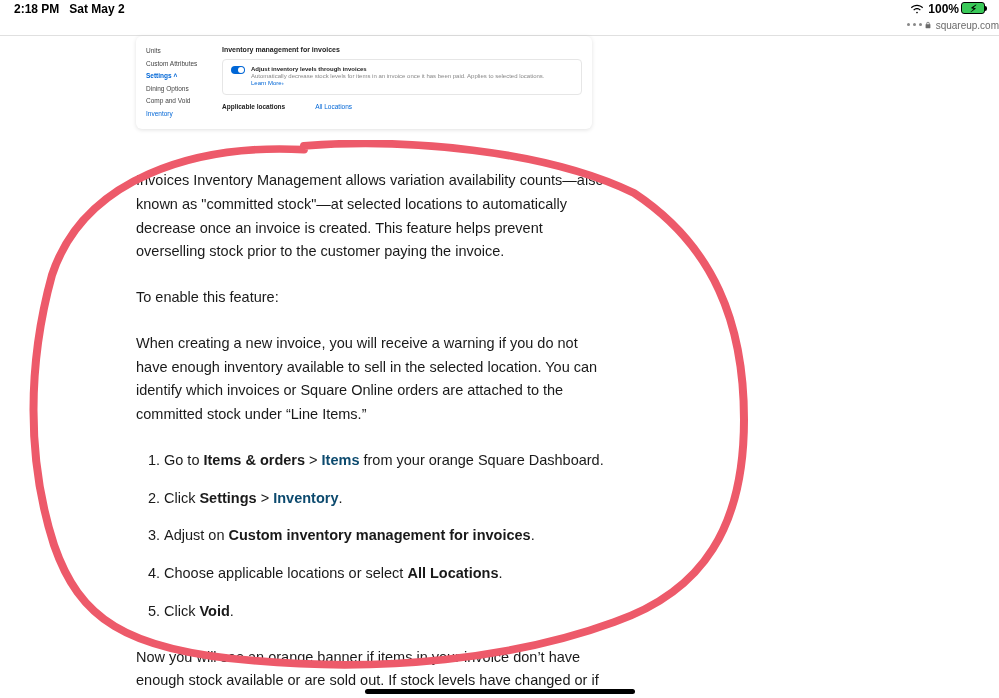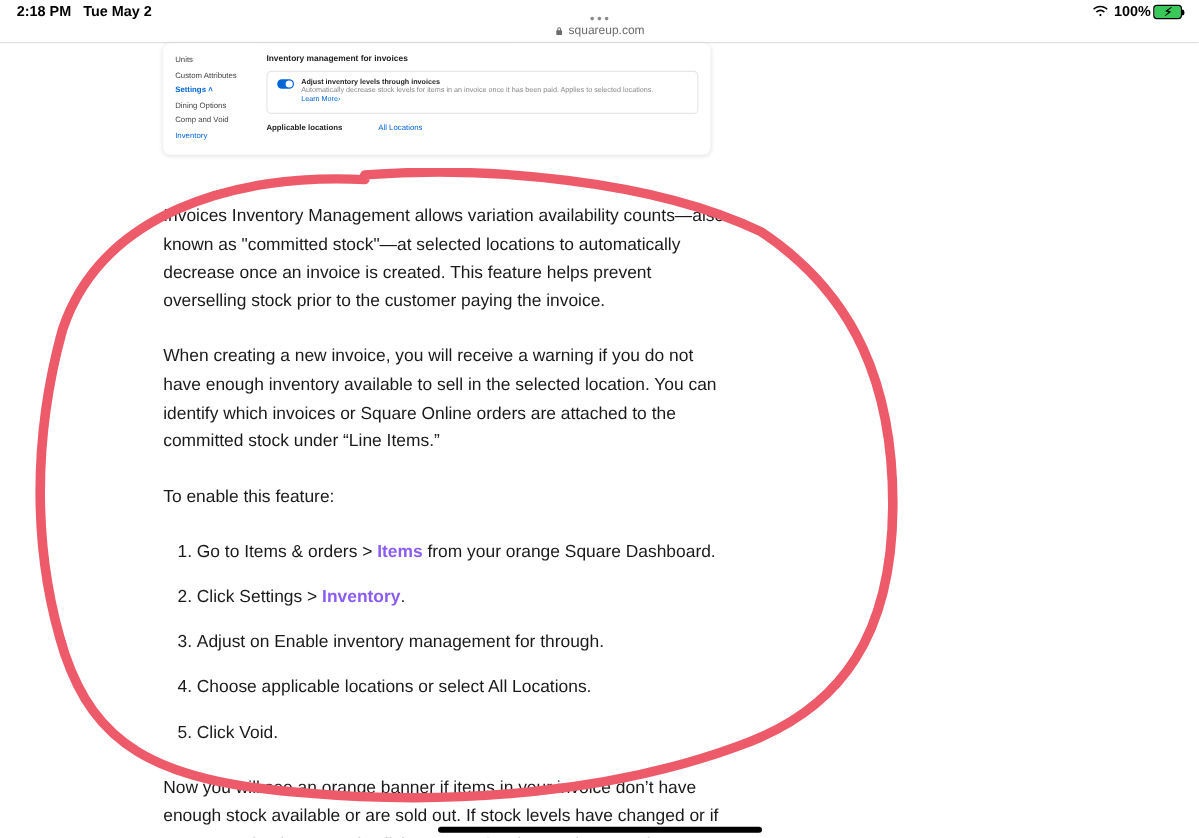--- a/index.html
+++ b/index.html
@@ -18,21 +18,21 @@
       align-items: center;
       padding: 0 14px 0 14px;
       height: 18px;
       font-size: 12px;
       font-weight: 600;
       color: #000;
     }
     .status-left { display: flex; gap: 10px; }
     .status-right { display: flex; align-items: center; gap: 4px; }
     .wifi-icon svg { width: 14px; height: 11px; display:block; }
-    .battery { display: flex; align-items: flex-end; gap: 2px; }
+    .battery { display: flex; align-items: flex-start; gap: 2px; }
     .battery-pct { font-size: 12px; font-weight: 600; }
     .battery-icon {
       position: relative;
       width: 24px; height: 12px;
       border: 1px solid #000;
       border-radius: 3px;
       background: linear-gradient(to right, #3ac959 0%, #3ac959 100%);
     }
     .battery-icon::after {
       content: "";
@@ -42,21 +42,21 @@
       background: #000;
       border-radius: 0 2px 2px 0;
     }
     .bolt {
       position: absolute; left: 8px; top: 0; font-size: 10px; line-height: 12px; color: #000;
     }
 
     
     .url-row {
       display: flex;
-      flex-direction: column;
+      flex-direction: row;
       align-items: center;
       padding: 1px 0 4px;
       border-bottom: 1px solid #e0e0e0;
       height: 18px;
       justify-content: flex-end;
       gap: 2px;
     }
     .dots { display: flex; gap: 3px; margin-bottom: 1px; }
     .dots span { width: 3px; height: 3px; border-radius: 50%; background: #888; }
     .url-pill {
@@ -116,22 +116,22 @@
       display: flex; gap: 30px; margin-top: 8px; font-size: 6.5px;
     }
     .mini-loc-row .label { font-weight: 600; color: #222; }
     .mini-loc-row .val { color: #0066d6; }
 
     
     .article { margin-top: 40px; max-width: 468px; font-size: 14.5px; line-height: 1.64; color: #1a1a1a; }
     .article p { margin-bottom: 22px; }
     .article ol { margin: 0 0 22px 28px; padding: 0; }
     .article ol li { margin-bottom: 14px; }
-    .article strong { font-weight: 400; }
-    .article a.linkish { color: #8b5cf6; font-weight: 600; text-decoration: none; }
+    .article strong { font-weight: 700; }
+    .article a.linkish { color: #0c4a6e; font-weight: 600; text-decoration: none; }
 
     
     .scribble {
       position: absolute;
       left: 24px; top: 140px;
       width: 740px; height: 540px;
       pointer-events: none;
     }
     .scribble svg { width: 100%; height: 100%; }
     .scribble path { stroke: #ed5a6a; stroke-width: 8; fill: none; stroke-linecap: round; }
@@ -144,21 +144,21 @@
       width: 270px; height: 5px;
       border-radius: 3px; background: #000;
     }
   </style>
 </head>
 <body>
 
 <div class="status-bar">
   <div class="status-left">
     <span>2:18 PM</span>
-    <span>Tue May 2</span>
+    <span>Sat May 2</span>
   </div>
   <div class="status-right">
     <span class="wifi-icon">
       <svg viewBox="0 0 16 12">
           <path d="M8 10.5c.6 0 1-.5 1-1s-.4-1-1-1-1 .5-1 1 .4 1 1 1zM4.7 7.2C5.6 6.3 6.7 5.8 8 5.8s2.4.5 3.3 1.4l1-1C11 4.9 9.6 4.2 8 4.2S5 4.9 3.7 6.2l1 1zM2 4.5C3.6 2.9 5.7 2 8 2s4.4.9 6 2.5l1-1C13.1 1.6 10.7.5 8 .5S2.9 1.6 1 3.5l1 1z" fill="#000"></path>
         </svg>
     </span>
     <div class="battery">
       <span class="battery-pct">100%</span>
       <span class="battery-icon">
@@ -209,31 +209,31 @@
       </div>
       <div class="mini-loc-row">
         <span class="label">Applicable locations</span>
         <span class="val">All Locations</span>
       </div>
     </div>
   </div>
 
   <div class="article">
     <p>Invoices Inventory Management allows variation availability counts—also known as "committed stock"—at selected locations to automatically decrease once an invoice is created. This feature helps prevent overselling stock prior to the customer paying the invoice.</p>
+    <p>To enable this feature:</p>
     <p>When creating a new invoice, you will receive a warning if you do not have enough inventory available to sell in the selected location. You can identify which invoices or Square Online orders are attached to the committed stock under “Line Items.”</p>
-    <p>To enable this feature:</p>
     <ol>
       <li>
         <span>Go to </span><strong>Items &amp; orders</strong><span> &gt; </span><a class="linkish">Items</a><span> from your orange Square Dashboard.</span>
       </li>
       <li>
         <span>Click </span><strong>Settings</strong><span> &gt; </span><a class="linkish">Inventory</a><span>.</span>
       </li>
       <li>
-        <span>Adjust on </span><strong>Enable inventory management for through</strong><span>.</span>
+        <span>Adjust on </span><strong>Custom inventory management for invoices</strong><span>.</span>
       </li>
       <li>
         <span>Choose applicable locations or select </span><strong>All Locations</strong><span>.</span>
       </li>
       <li>
         <span>Click </span><strong>Void</strong><span>.</span>
       </li>
     </ol>
     <p>
       <span>Now you will see an orange banner if items in your invoice don’t have enough stock available or are sold out. If stock levels have changed or if you’ve received new stock, click </span><strong>Manage Stock</strong><span> to update your inventory prior to sending the invoice.</span>

